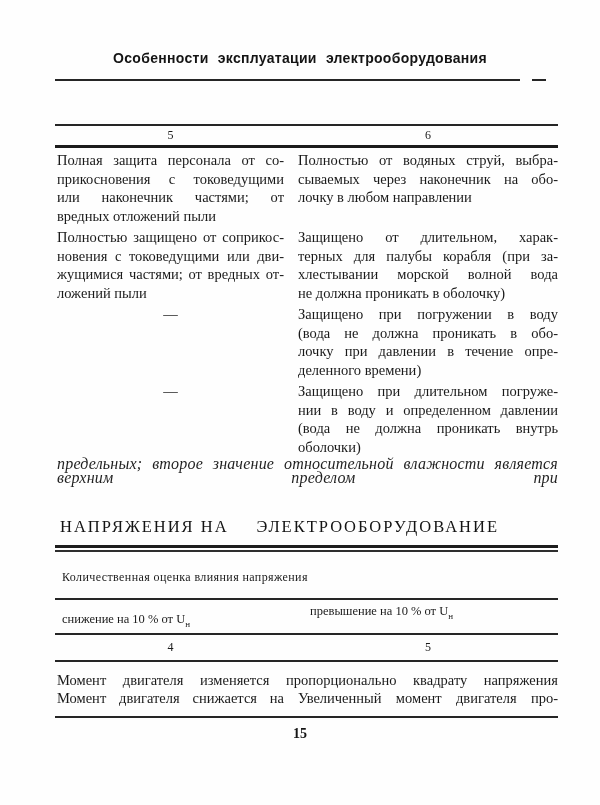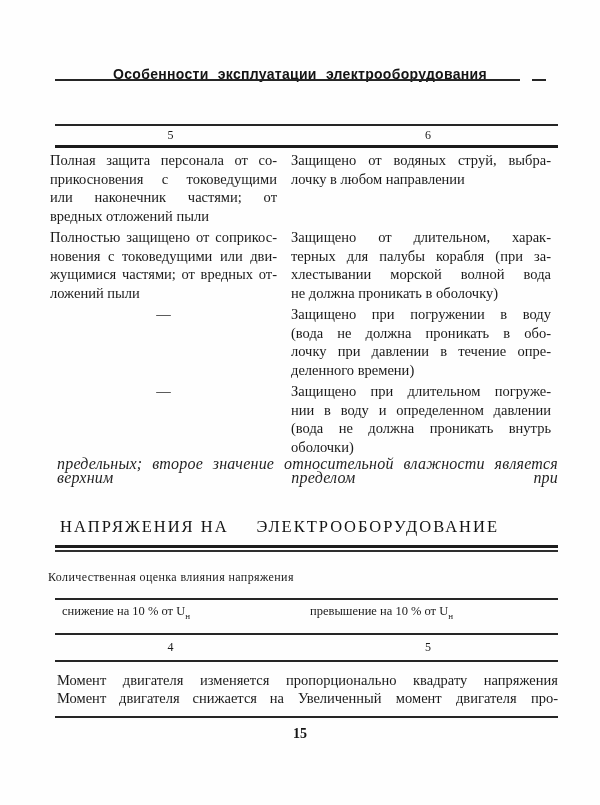--- a/index.html
+++ b/index.html
@@ -15,34 +15,34 @@
   .rule-broken{position:absolute;display:flex;align-items:center;}
   .rule-broken .seg-main{flex:1;height:2px;background:#262626;}
   .rule-broken .seg-gap{width:12px;height:2px;background:transparent;}
   .rule-broken .seg-end{width:14px;height:2px;background:#262626;}
   .double-rule{position:absolute;}
   .double-rule .thick{height:3px;background:#1d1d1d;}
   .double-rule .thin{height:2px;background:#2e2e2e;margin-top:2px;}
 
   
   .title{
-    position:absolute;top:66px;left:0;right:0;text-align:center;
+    position:absolute;top:50px;left:0;right:0;text-align:center;
     font-family:"Liberation Sans", sans-serif;font-weight:bold;
     font-size:14px;letter-spacing:0.3px;word-spacing:5px;color:#141414;
   }
   .continuation{
     position:absolute;top:96px;left:57px;right:48px;text-align:right;
     font-size:11.5px;letter-spacing:4.5px;color:#1f1f1f;
   }
   .colnums{position:absolute;left:57px;width:501px;display:flex;font-size:12px;}
   .colnums .cn-left{width:227px;text-align:center;}
   .colnums .cn-gap{width:14px;}
   .colnums .cn-right{width:260px;text-align:center;}
 
-  .tbl{position:absolute;top:151px;left:50px;width:501px;font-size:14.5px;line-height:18.5px;}
+  .tbl{position:absolute;top:151px;left:57px;width:501px;font-size:14.5px;line-height:18.5px;}
   .t-row{display:flex;margin-bottom:3px;}
   .cell-l{width:227px;}
   .cell-gap{width:14px;}
   .cell-r{width:260px;}
   .line{text-align:left;}
   .line.jl{text-align:justify;text-align-last:justify;}
   .dash-line{text-align:center;}
 
   .footnote{
     position:absolute;top:457px;left:57px;width:501px;
@@ -50,26 +50,26 @@
     text-align:justify;text-align-last:justify;color:#1f1f1f;font-style:italic;
   }
 
   .heading2{
     position:absolute;top:517px;left:60px;display:flex;
     font-size:16.5px;letter-spacing:2px;color:#131313;
   }
   .heading2 .h2-gap{width:28px;}
 
   .subtitle{
-    position:absolute;top:570px;left:48px;
+    position:absolute;top:570px;left:62px;
     font-size:12px;letter-spacing:0.4px;color:#1b1b1b;
   }
 
   .hdr2{position:absolute;top:604px;left:57px;width:501px;display:flex;font-size:12.5px;color:#1b1b1b;}
-  .hdr2 .cell-l{padding-left:5px;box-sizing:border-box;}
+  .hdr2 .cell-l{padding-left:5px;box-sizing:border-box;margin-top:8px;}
   .hdr2 .cell-r{padding-left:12px;box-sizing:border-box;}
   .hdr2 sub{font-size:9px;}
 
   .body2-full{
     position:absolute;top:671px;left:57px;width:501px;
     font-size:14.5px;line-height:18.5px;
     text-align:justify;text-align-last:justify;
   }
   .body2-split{
     position:absolute;top:689px;left:57px;width:501px;display:flex;
@@ -110,21 +110,22 @@
 
     <div class="t-row">
       <div class="cell-l">
         <div class="line jl">Полная защита персонала от со-</div>
         <div class="line jl">прикосновения с токоведущими</div>
         <div class="line jl">или наконечник частями; от</div>
         <div class="line">вредных отложений пыли</div>
       </div>
       <div class="cell-gap"></div>
       <div class="cell-r">
-        <div class="line jl">Защищено от водяных струй, выбра-</div>
+        <div class="line jl">Полностью от водяных струй, выбра-</div>
+        <div class="line jl">сываемых через наконечник на обо-</div>
         <div class="line">лочку в любом направлении</div>
       </div>
     </div>
 
     <div class="t-row">
       <div class="cell-l">
         <div class="line jl">Полностью защищено от соприкос-</div>
         <div class="line jl">новения с токоведущими или дви-</div>
         <div class="line jl">жущимися частями; от вредных от-</div>
         <div class="line">ложений пыли</div>

